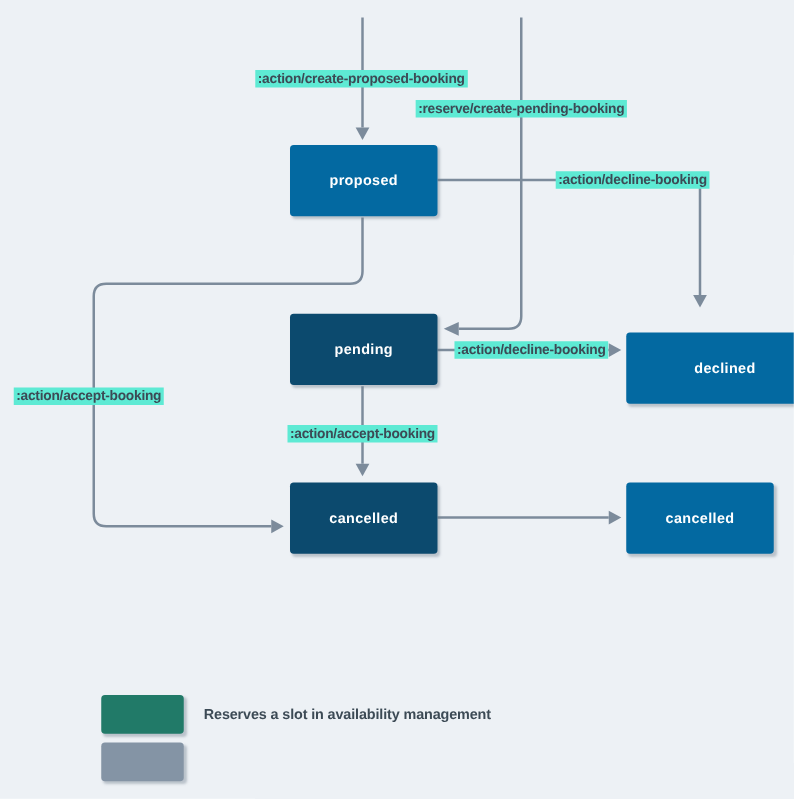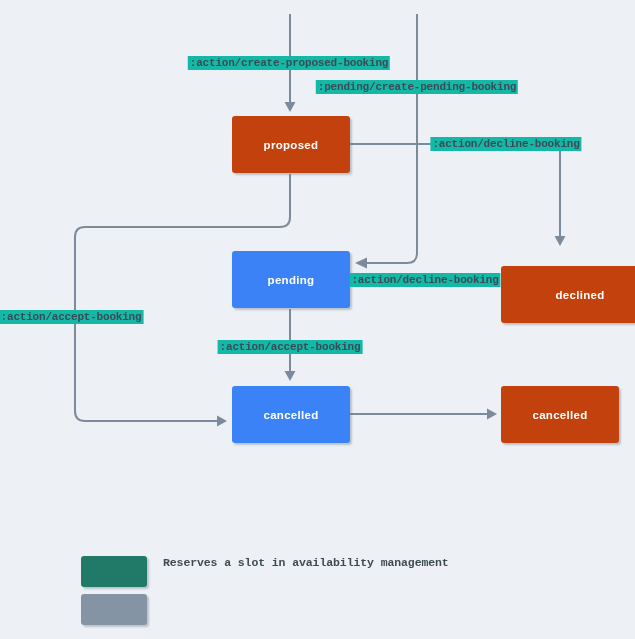--- a/index.html
+++ b/index.html
@@ -33,58 +33,57 @@
     border-radius: 3px;
     display: flex;
     align-items: center;
     justify-content: center;
     color: #FFFFFF;
     font-size: 11.5px;
     font-weight: 600;
     letter-spacing: 0.3px;
     box-shadow: 2px 2px 2px rgba(110,125,140,0.40);
   }
-  .node.gray  { background: #c2410c; }
-  .node.green { background: #3b82f6; }
+  .node.gray  { background: #0369a1; }
+  .node.green { background: #0c4a6e; }
 
   .node-proposed  { left: 232px; top: 116px; }
   .node-pending   { left: 232px; top: 251px; }
   .node-declined  { left: 501px; top: 266px; padding-left: 20px; }
   .node-accepted  { left: 232px; top: 386px; }
   .node-cancelled { left: 501px; top: 386px; }
 
   .edge-label {
     position: absolute;
     transform: translate(-50%, -50%);
-    background: #14b8a6;
+    background: #5eead4;
     padding: 1px 2px;
     white-space: nowrap;
     color: #3C4A55;
     font-size: 11px;
     font-weight: 600;
     letter-spacing: -0.2px;
-    font-family: Liberation Mono, monospace;
   }
   .lbl-create-proposed { left: 289px; top: 63px; }
   .lbl-create-pending  { left: 417px; top: 87px; }
   .lbl-decline-top     { left: 506px; top: 144px; }
   .lbl-accept-left     { left: 71px;  top: 317px; }
   .lbl-accept-mid      { left: 290px; top: 347px; }
   .lbl-decline-mid     { left: 425px; top: 280px; }
   .lbl-cancel-mid      { left: 426px; top: 414px; }
 
   .legend {
     position: absolute;
     left: 81px;
     top: 556px;
   }
   .legend-row {
     display: flex;
+    align-items: center;
     margin-bottom: 7px;
-    font-family: Liberation Mono, monospace;
   }
   .legend-swatch {
     width: 66px;
     height: 31px;
     border-radius: 3px;
     margin-right: 16px;
     box-shadow: 2px 2px 2px rgba(110,125,140,0.40);
   }
   .legend-swatch.green { background: #217A68; }
   .legend-swatch.gray  { background: #8494A5; }
@@ -125,21 +124,21 @@
     <polygon points="487,408.5 487,419.5 497,414"></polygon>
   </svg>
 
   <div class="node gray node-proposed">proposed</div>
   <div class="node green node-pending">pending</div>
   <div class="node gray node-declined">declined</div>
   <div class="node green node-accepted">cancelled</div>
   <div class="node gray node-cancelled">cancelled</div>
 
   <span class="edge-label lbl-create-proposed">:action/create-proposed-booking</span>
-  <span class="edge-label lbl-create-pending">:pending/create-pending-booking</span>
+  <span class="edge-label lbl-create-pending">:reserve/create-pending-booking</span>
   <span class="edge-label lbl-decline-top">:action/decline-booking</span>
   <span class="edge-label lbl-accept-left">:action/accept-booking</span>
   <span class="edge-label lbl-accept-mid">:action/accept-booking</span>
   <span class="edge-label lbl-decline-mid">:action/decline-booking</span>
 
   <div class="legend">
     <div class="legend-row">
       <div class="legend-swatch green"></div>
       <span class="legend-text">Reserves a slot in availability management</span>
     </div>

